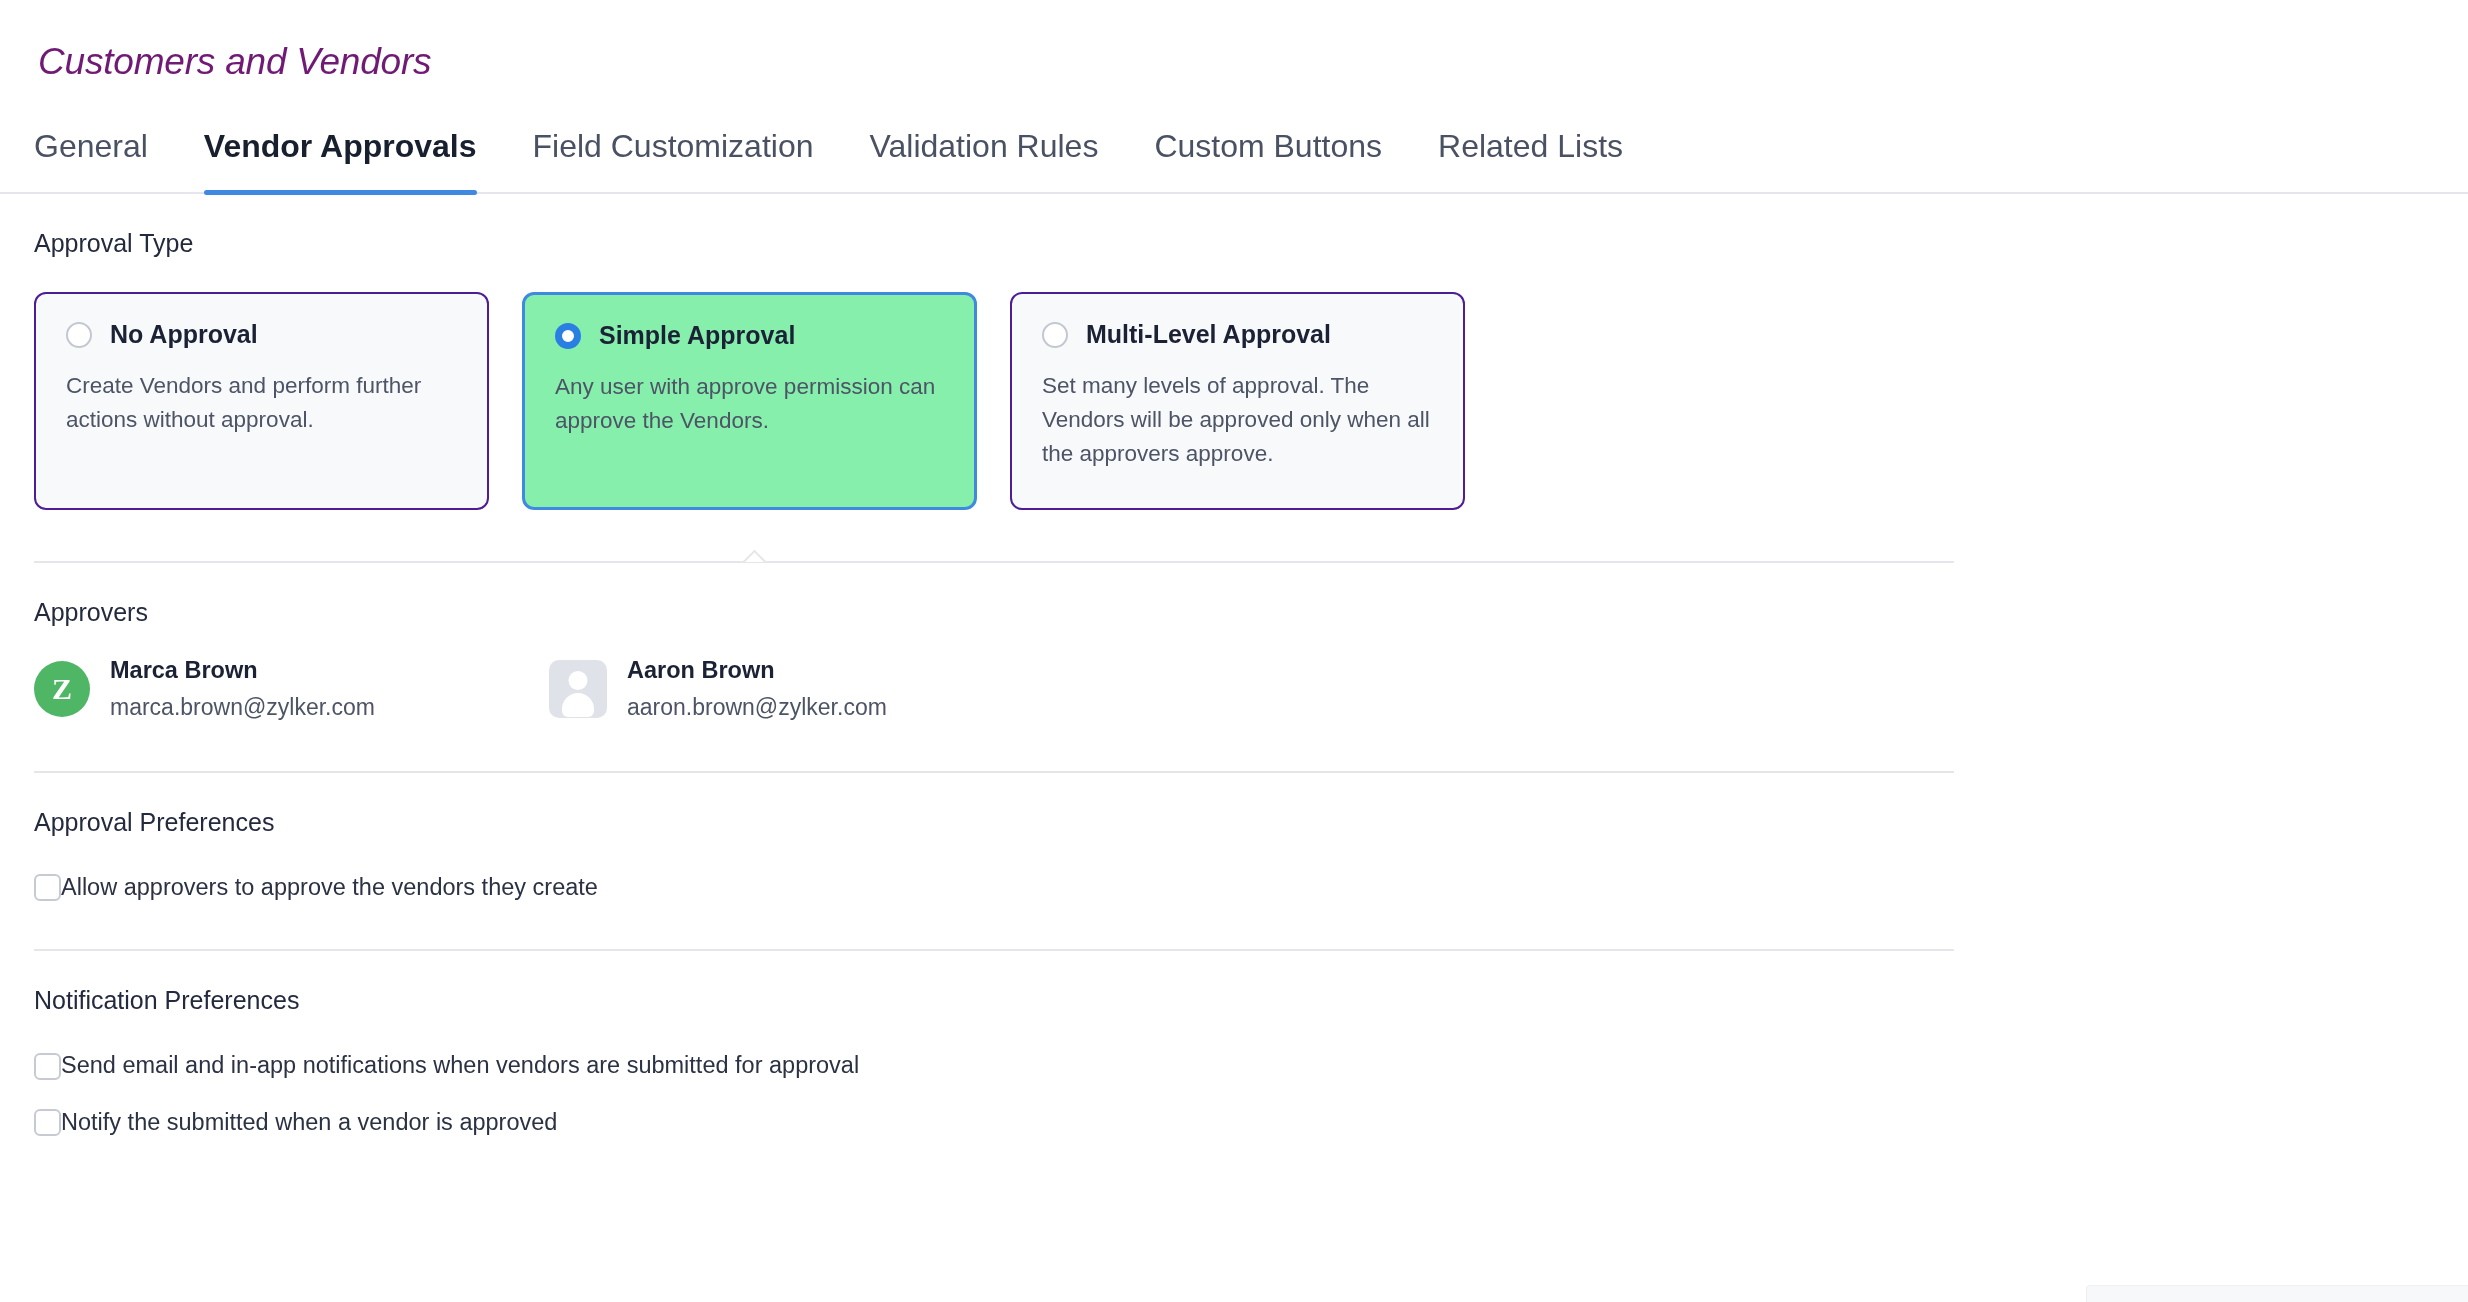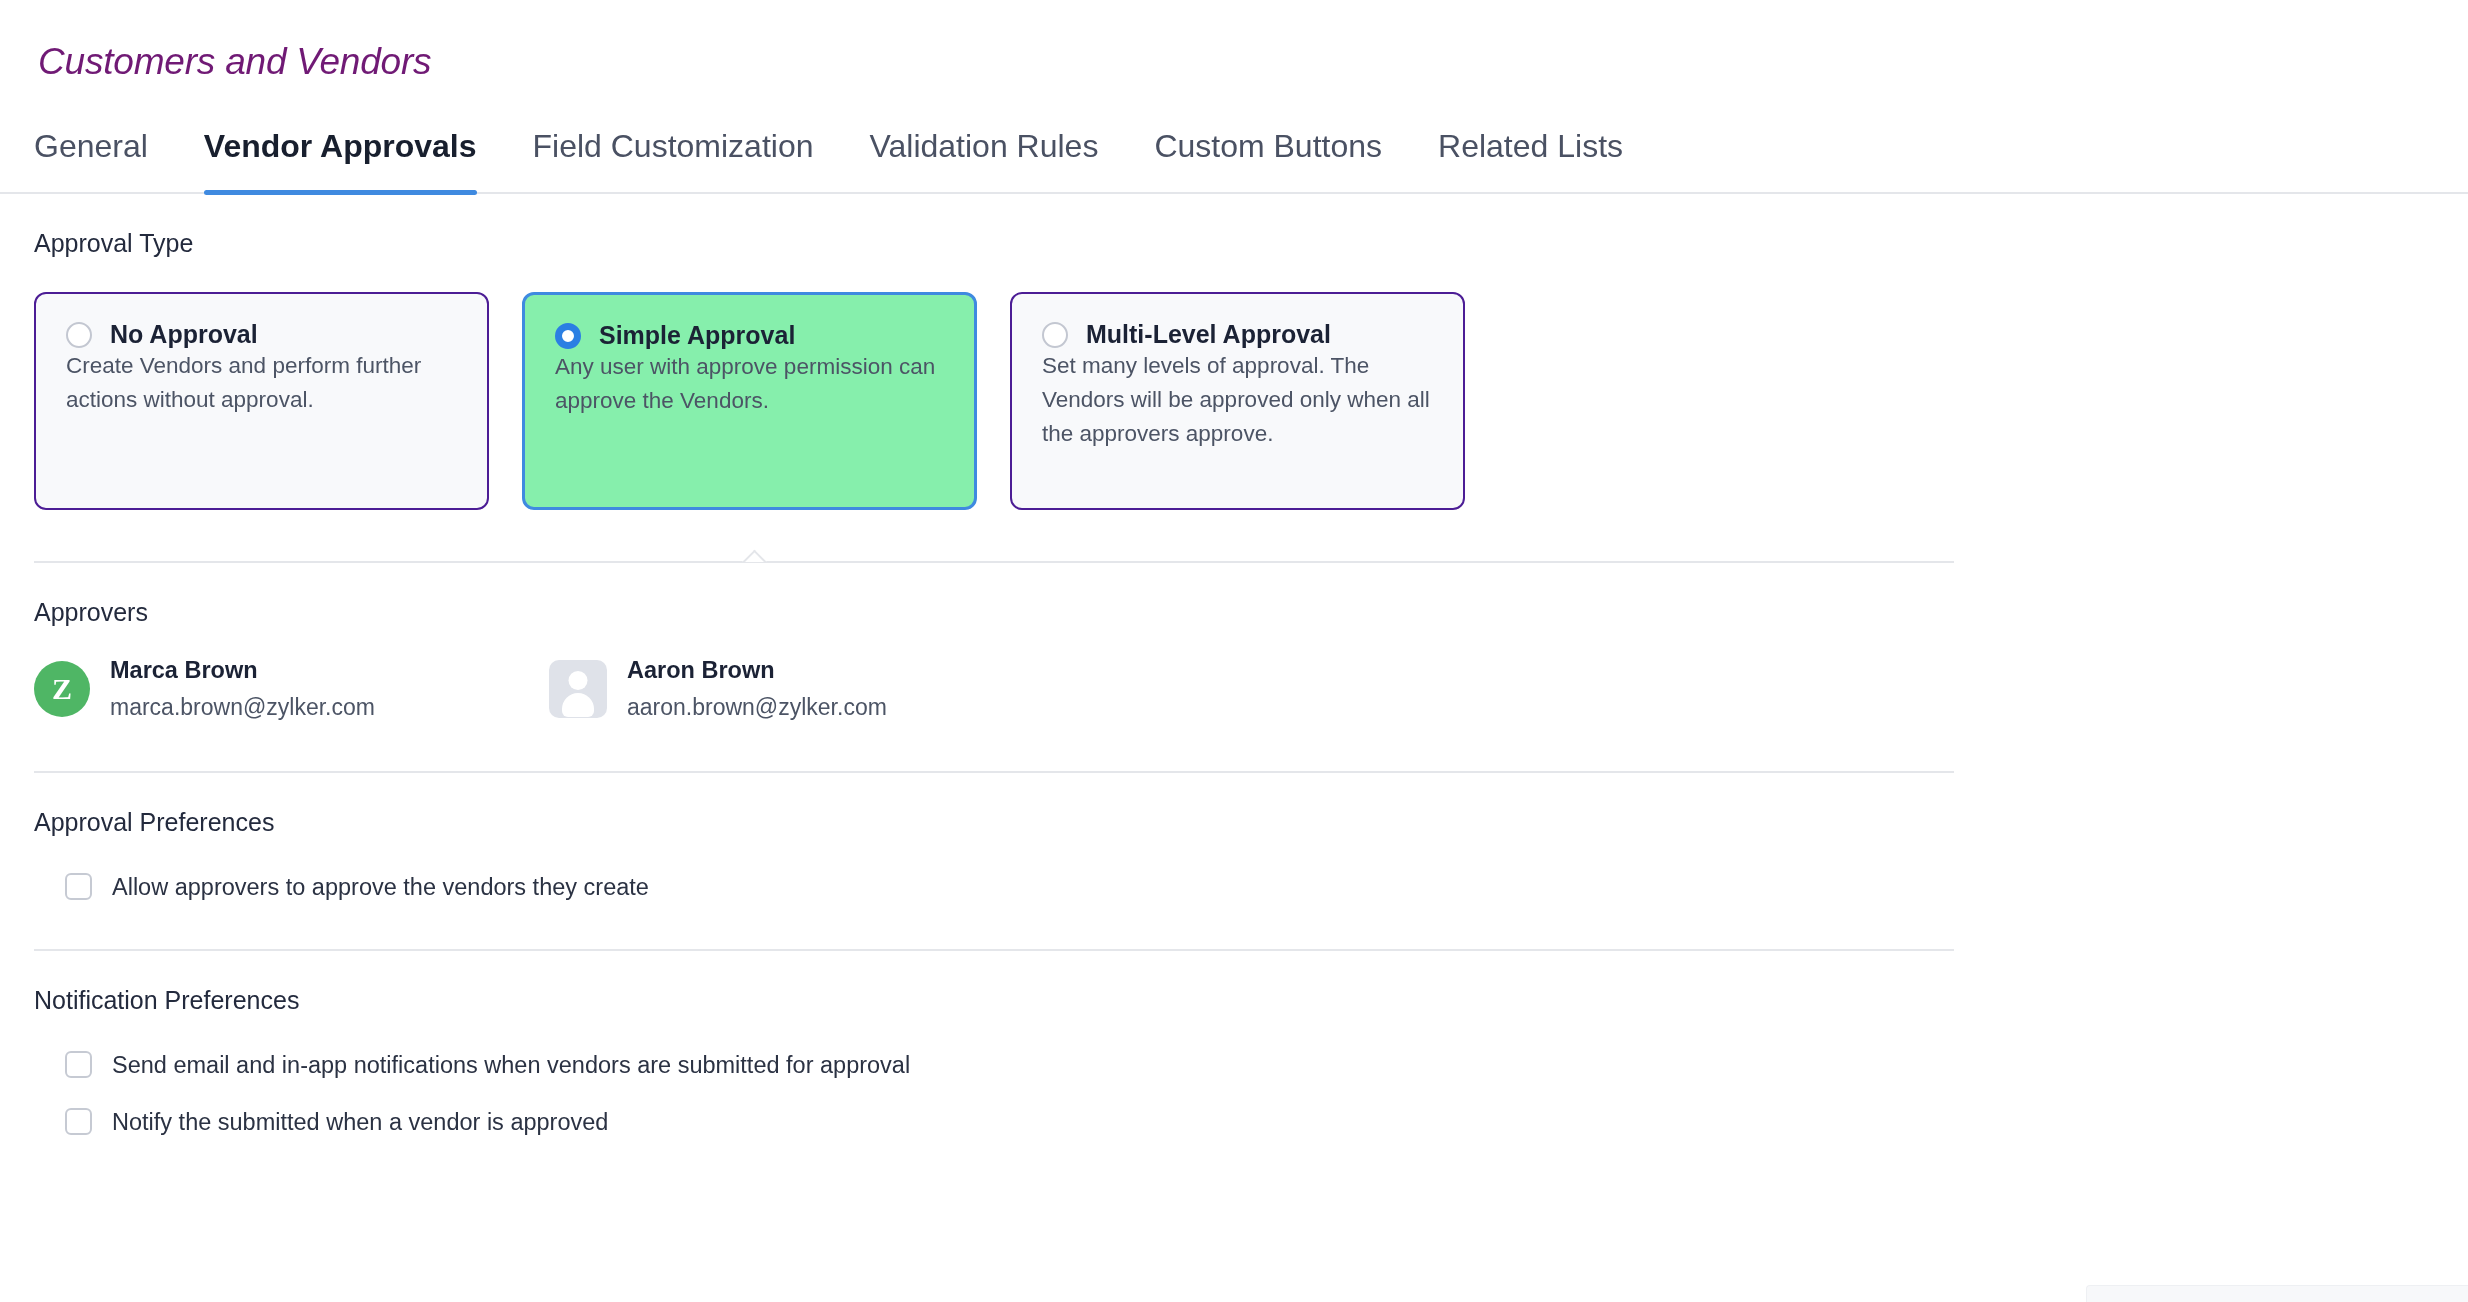--- a/index.html
+++ b/index.html
@@ -110,20 +110,21 @@
     border: 7px solid #2b7fe3;
     background: #ffffff;
   }
   .card-title {
     font-size: 25px;
     font-weight: 700;
     color: #1b2235;
     line-height: 1.1;
   }
   .card-desc {
+    margin-top: 20px;
     font-size: 22.5px;
     line-height: 1.52;
     color: #4c5465;
     max-width: 400px;
   }
 
   
   .divider-wrap {
     position: relative;
     height: 2px;
@@ -227,24 +228,22 @@
   .approver-email {
     font-size: 23px;
     color: #4c5465;
     line-height: 1.35;
     margin-top: 5px;
   }
 
   
   .check-row {
     display: flex;
-    align-items: flex-start;
-    gap: 20px;
+    align-items: flex-end;
     margin-top: 36px;
-    margin-left: 31px;
   }
   .check-row.tight { margin-top: 28px; }
   .checkbox {
     width: 27px;
     height: 27px;
     border: 2px solid #c6cad3;
     border-radius: 6px;
     background: #ffffff;
     flex: 0 0 auto;
   }

